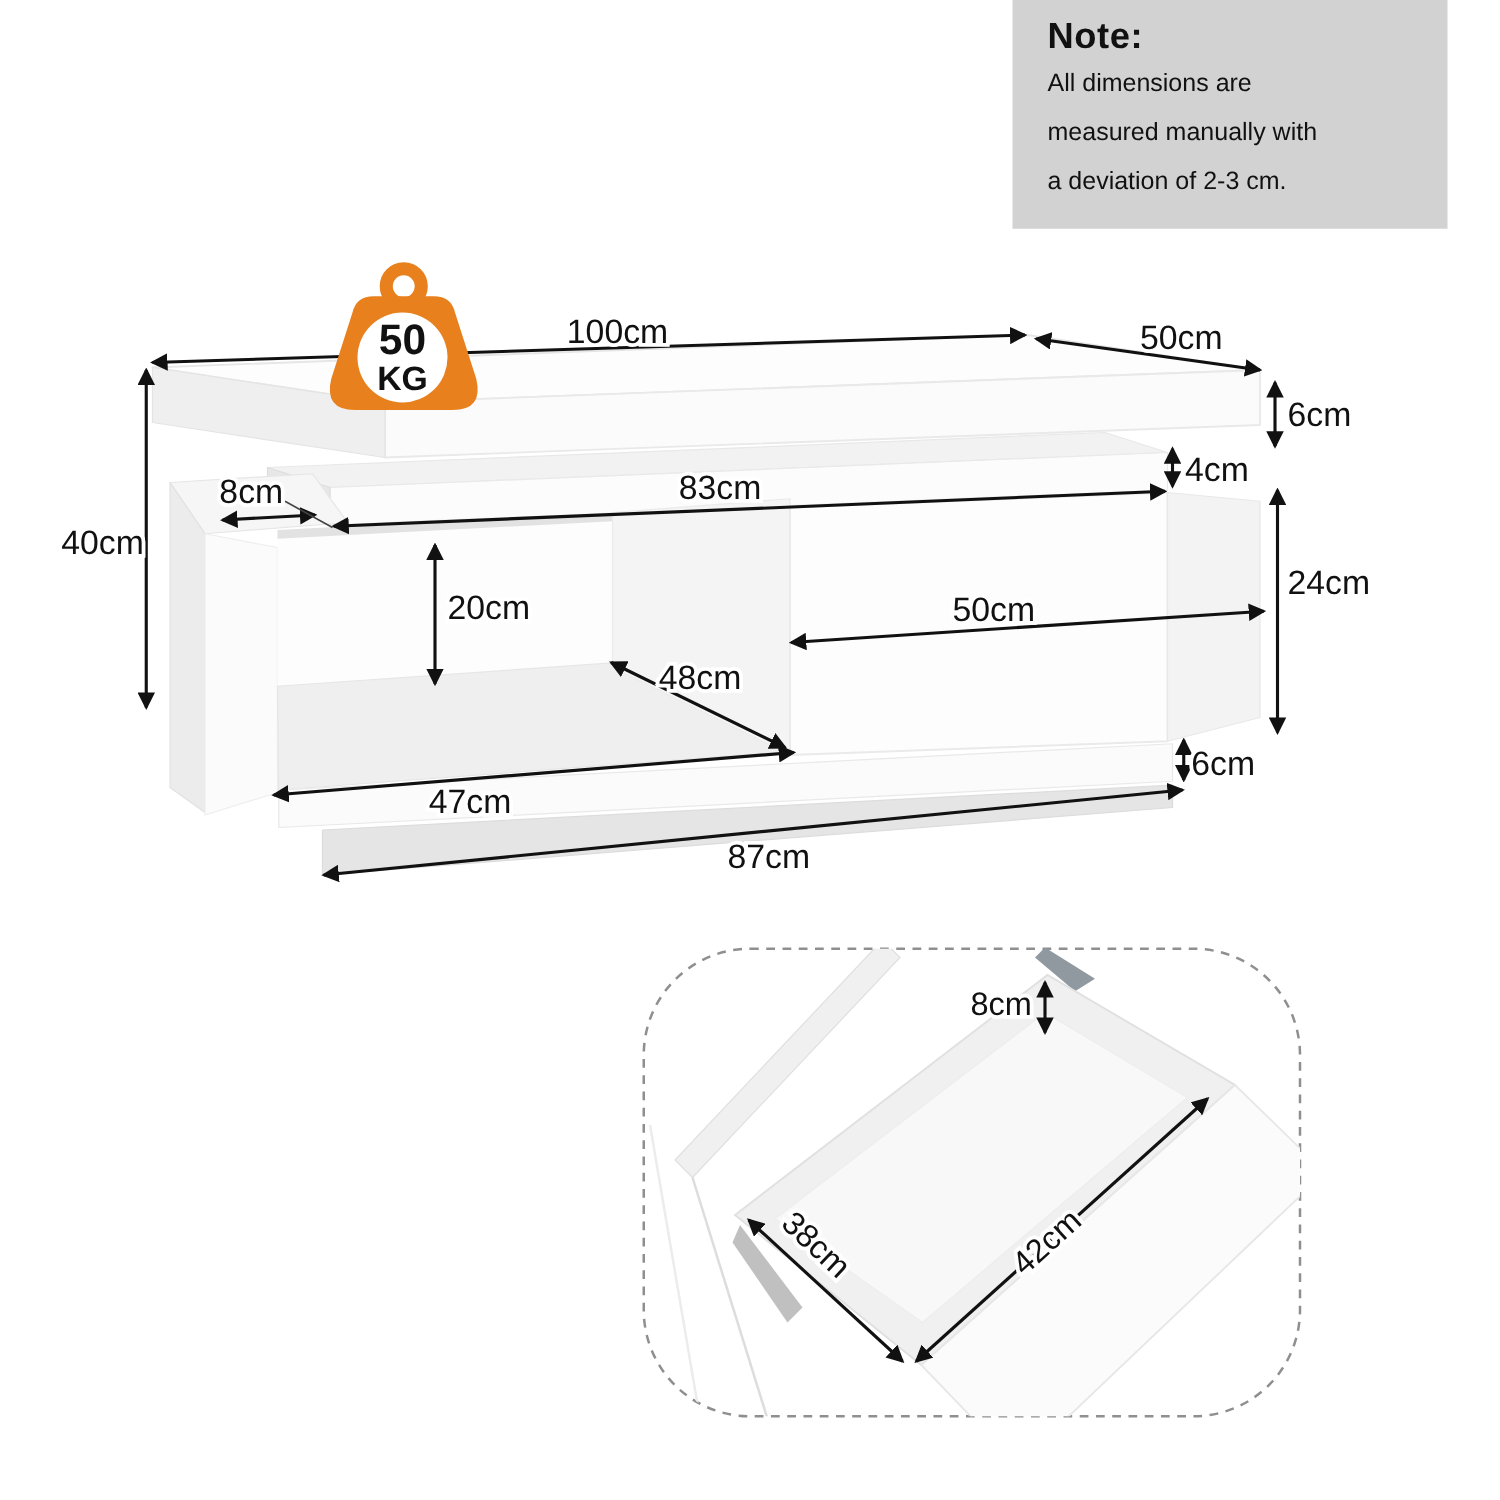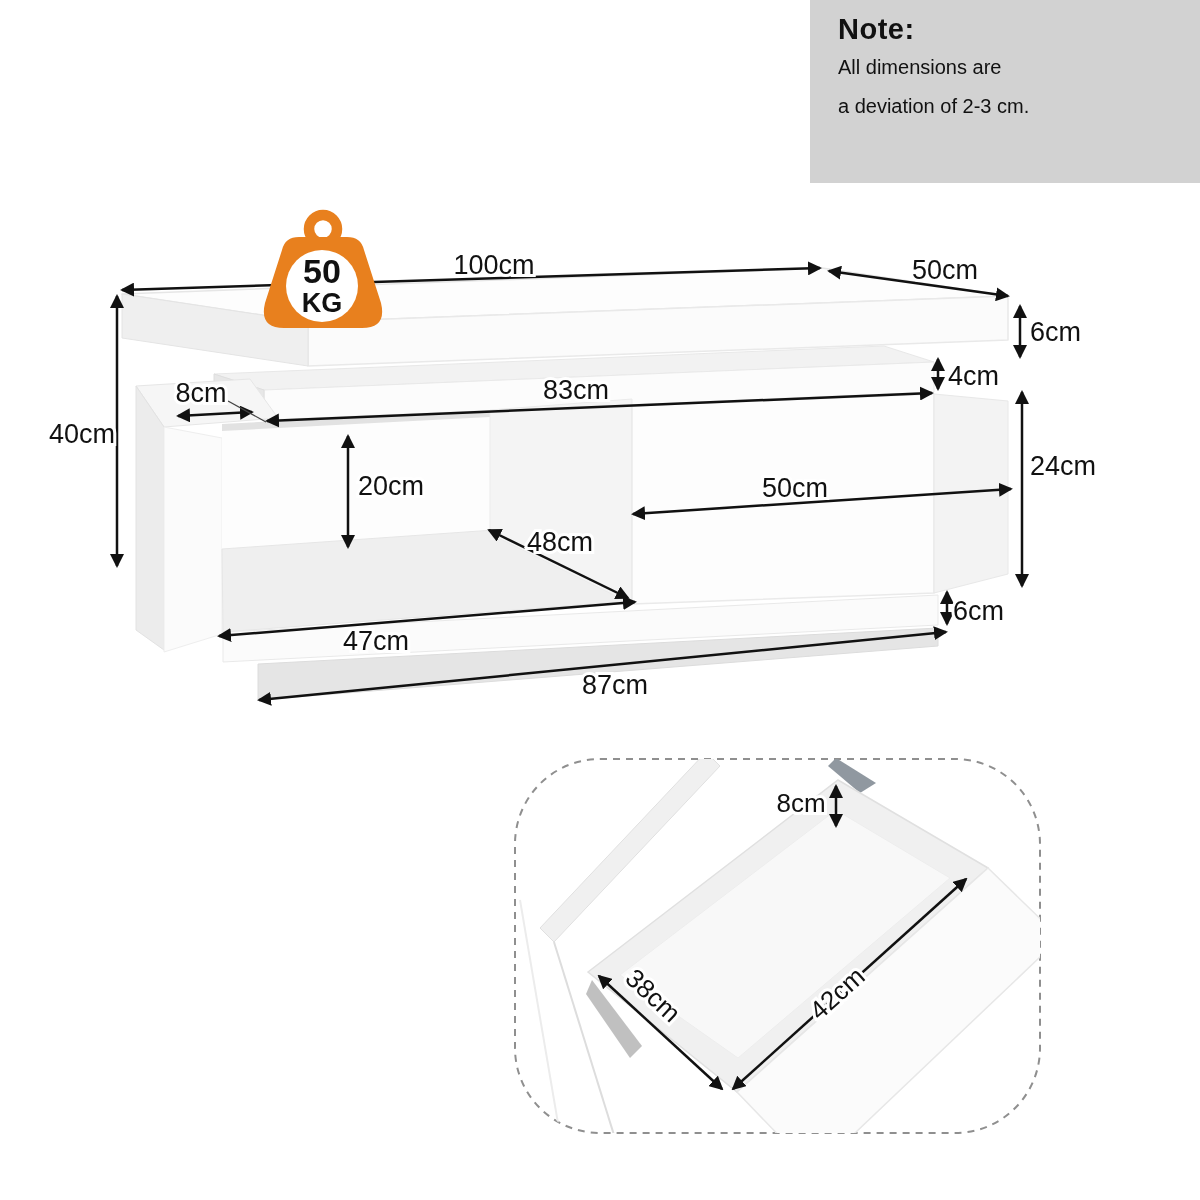--- a/index.html
+++ b/index.html
@@ -1,18 +1,18 @@
 <!DOCTYPE html>
 <html><head>
 <meta charset="utf-8">
 <style>
   html,body{margin:0;padding:0;background:#fff;}
   .canvas{position:relative;width:1200px;height:1200px;background:#fff;overflow:hidden;
           font-family:"Liberation Sans", sans-serif;}
-  .note-box{position:absolute;left:810px;top:0;width:390px;height:183px;background:#d2d2d2;
+  .note-box{position:absolute;left:810px;top:0;width:348px;height:183px;background:#d2d2d2;
             color:#111;box-sizing:border-box;padding:10px 10px 0 28px;}
   .note-title{font-size:29px;font-weight:bold;line-height:38px;letter-spacing:.5px;}
   .note-line{font-size:20px;font-weight:400;line-height:39px;}
   svg{position:absolute;left:0;top:0;}
   .dim{font-size:27px;fill:#111;font-weight:400;paint-order:stroke;stroke:#ffffff;stroke-width:6px;}
   .dim-small{font-size:26px;}
   .badge-num{font-size:34px;font-weight:bold;fill:#111;}
   .badge-unit{font-size:27px;font-weight:bold;fill:#111;}
   .arrow{stroke:#111;stroke-width:2.5;fill:none;marker-start:url(#ah);marker-end:url(#ah);}
   .leader{stroke:#444;stroke-width:1.3;fill:none;}
@@ -158,16 +158,17 @@
       <g>
         <path class="arrow" d="M733,1089 L966,879"></path>
         <text class="dim dim-small" transform="translate(843,1000) rotate(-42)" text-anchor="middle">42cm</text>
       </g>
     </g>
   </svg>
 
   <div class="note-box">
     <div class="note-title">Note:</div>
     <div class="note-line">All dimensions are</div>
+    <div class="note-line">measured manually with</div>
     <div class="note-line">a deviation of 2-3 cm.</div>
   </div>
 
 </div>
 
 </body></html>

